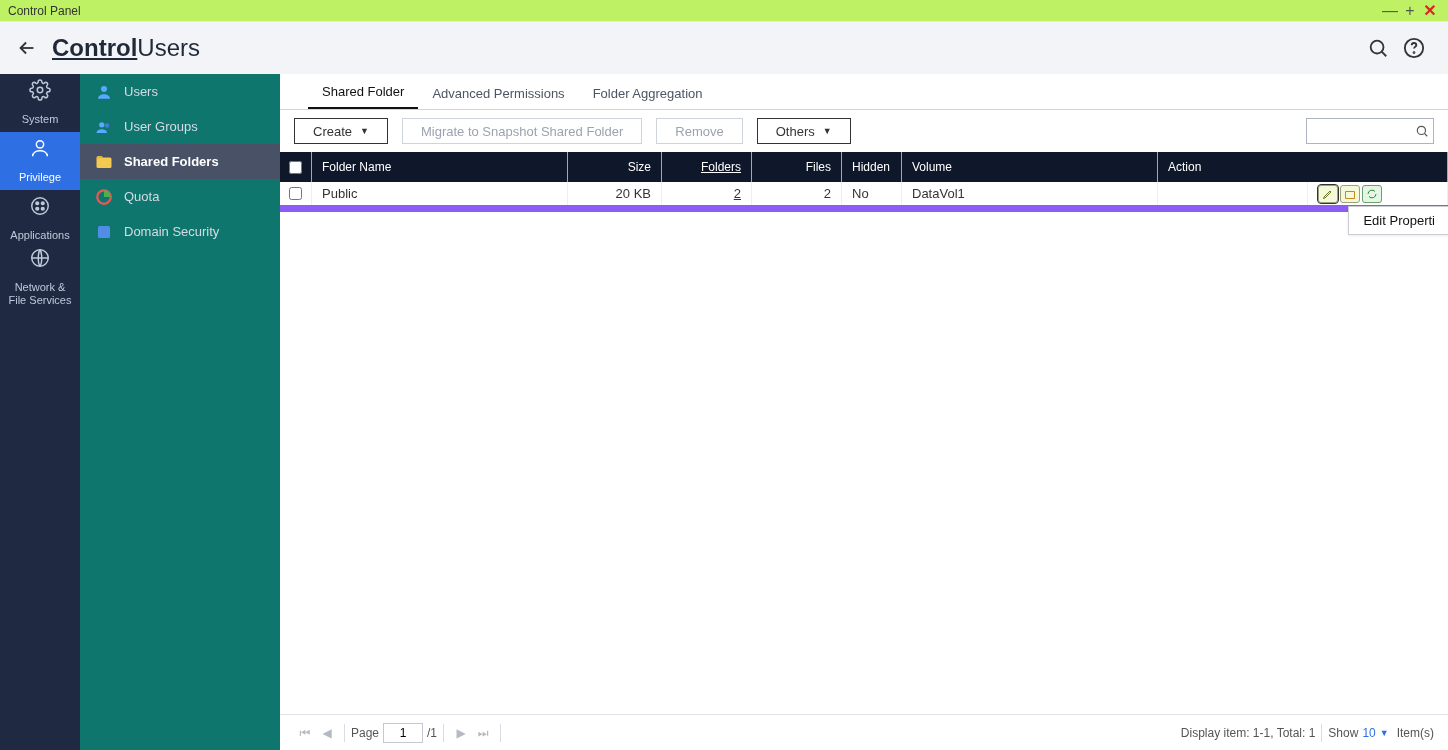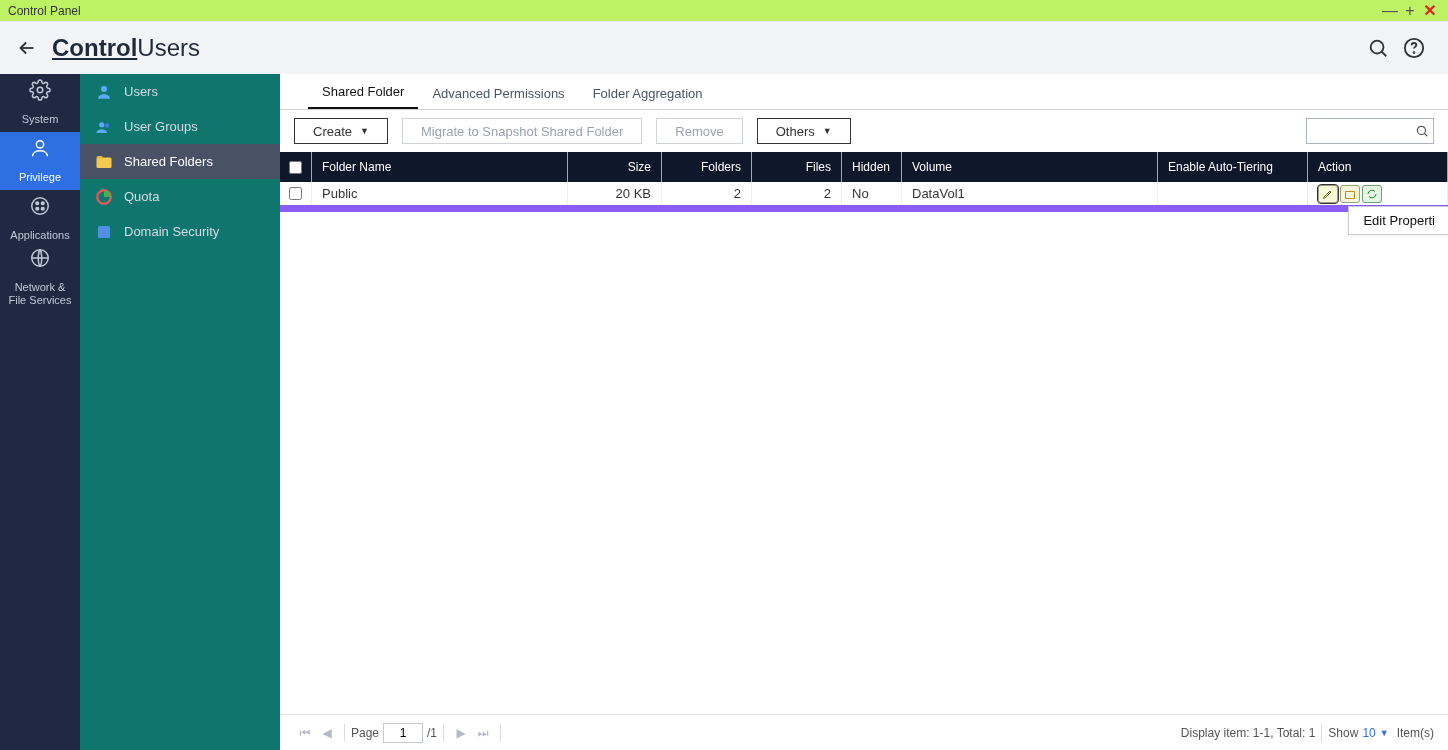--- a/index.html
+++ b/index.html
@@ -25,21 +25,21 @@
 
 
 .rail { width:80px; background:#1f2942; color:#bfc9d9; display:flex; flex-direction:column; }
 .rail-item { height:58px; display:flex; flex-direction:column; align-items:center; justify-content:center; font-size:11px; cursor:pointer; padding:4px 2px; text-align:center; line-height:1.2;gap:8px; }
 .rail-item.active { background:#2f6fe4; color:#fff; }
 .rail-item .icon { margin-bottom:4px; }
 
 
 .sidebar { width:200px; background:#0f766e; color:#d5dbe6; }
 .side-item { height:35px; display:flex; align-items:center; padding:0 14px; font-size:13px; cursor:pointer; }
-.side-item.active { background:#495166; color:#fff; }
+.side-item.active { background:#495166; color:#fff;font-weight:bold; }
 .side-item .icon { width:20px; height:20px; margin-right:10px; display:flex; align-items:center; justify-content:center; }
 
 
 .content { flex:1; display:flex; flex-direction:column; background:#fff; }
 
 
 .tabs { height:36px; display:flex; align-items:flex-end; padding:0 28px; border-bottom:1px solid #d0d3d9; }
 .tab { padding:8px 14px; font-size:13px; color:#4b5563; cursor:pointer; }
 .tab.active { color:#111; border-bottom:2px solid #111; font-weight:500; }
 
@@ -55,21 +55,21 @@
 
 .table { flex:1; overflow:hidden; position:relative; }
 .thead { display:flex; background:#0f172a; color:#fff; height:30px; font-size:12px; }
 .th, .td { display:flex; align-items:center; padding:0 10px; border-right:1px solid #a1a7b5; }
 .th { font-weight:500; }
 .trow { display:flex; height:30px; border-bottom:7px solid #8b5cf6; }
 .td { border-right:1px solid #eceef2; }
 .col-check { width:32px; justify-content:center; }
 .col-name { width:256px; }
 .col-size { width:94px; justify-content:flex-end; }
-.col-folders { width:90px; justify-content:flex-end; }
+.col-folders { width:90px; justify-content:flex-end;text-decoration:underline; }
 .col-files { width:90px; justify-content:flex-end; }
 .col-hidden { width:60px; }
 .col-volume { width:256px; }
 .col-tier { width:150px; }
 .col-action { flex:1; }
 .action-icons { display:flex; gap:2px; }
 .aicon { width:20px; height:18px; border:1px solid #9aa07a; border-radius:3px; display:flex; align-items:center; justify-content:center; background:#f5f8d9; cursor:pointer; }
 .aicon.sel { outline:1px solid #333; }
 .aicon.green { background:#e6f6e6; border-color:#6aa06a; }
 
@@ -251,21 +251,20 @@
       <div class="thead">
         <div class="th col-check">
             <input type="checkbox" style="">
           </div>
         <div class="th col-name">Folder Name</div>
         <div class="th col-size">Size</div>
         <div class="th col-folders">Folders</div>
         <div class="th col-files">Files</div>
         <div class="th col-hidden">Hidden</div>
         <div class="th col-volume">Volume</div>
-        <div class="th col-tier">Enable Auto-Tiering</div>
         <div class="th col-action">Action</div>
       </div>
       <div class="trow">
         <div class="td col-check">
             <input type="checkbox" style="">
           </div>
         <div class="td col-name">Public</div>
         <div class="td col-size">20 KB</div>
         <div class="td col-folders">2</div>
         <div class="td col-files">2</div>

